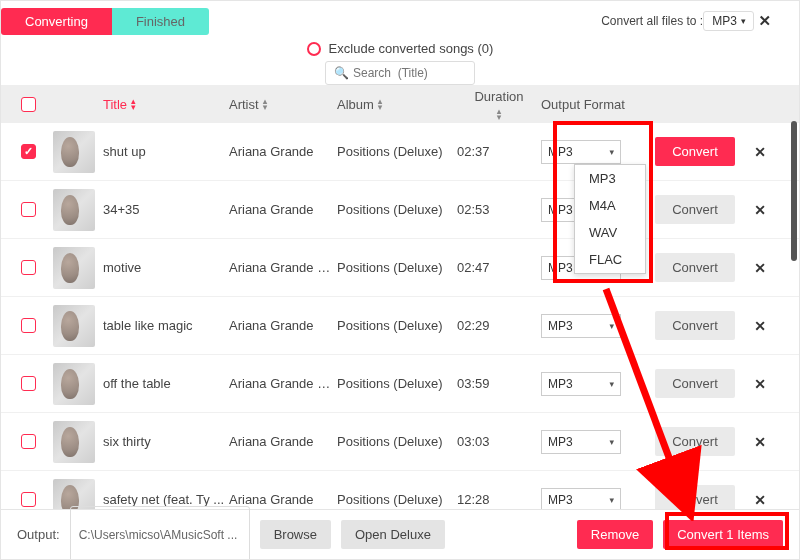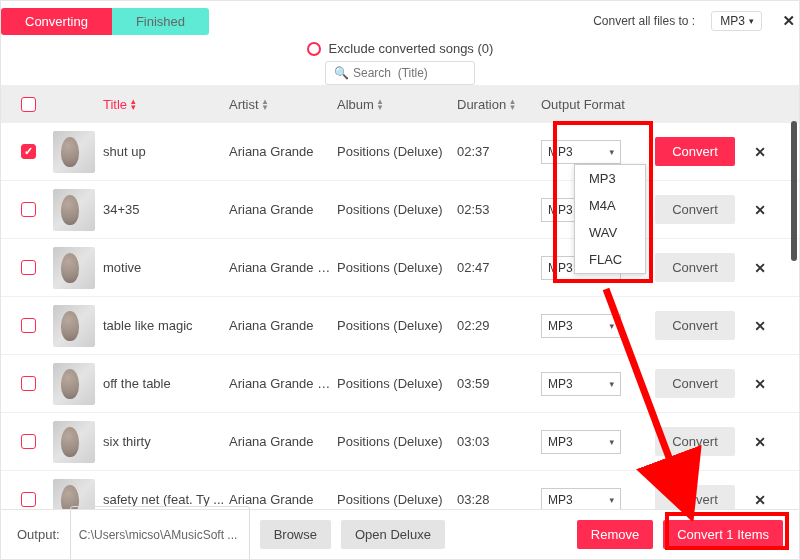--- a/index.html
+++ b/index.html
@@ -4,41 +4,41 @@
 <style>
   * { box-sizing: border-box; margin: 0; padding: 0; }
   body { font-family: -apple-system, Segoe UI, Arial, sans-serif; font-size: 13px; color: #333; background: #fff; }
   .app { width: 800px; height: 560px; position: relative; overflow: hidden; border: 1px solid #e5e5e5; }
 
   
   .topbar { height: 40px; display: flex; align-items: center; justify-content: flex-start; position: relative; }
   .tabs { display: flex; border-radius: 3px; overflow: hidden; }
   .tab { padding: 6px 24px; background: #5eead4; color: #666; cursor: pointer; font-size: 13px; }
   .tab.active { background: #ff2b51; color: #fff; }
-  .convert-all-wrap { position: absolute; right: 0; display: flex; align-items: center; gap: 16px; }
+  .convert-all-wrap { position: absolute; right: 24px; display: flex; align-items: center; gap: 0; }
   .convert-all-label { color: #444; font-size: 12px; }
   .format-pill { border: 1px solid #ddd; border-radius: 3px; padding: 2px 8px; font-size: 12px; display: flex; align-items: center; gap: 4px; color:#333; }
   .caret { font-size: 9px; color: #333; }
   .close-x { font-size: 15px; font-weight: bold; cursor: pointer; padding: 2px 4px; color:#333; }
 
   
   .subbar { height: 44px; display: flex; align-items: center; justify-content: space-between; padding: 0 20px; flex-direction: column; }
   .exclude { display: flex; align-items: center; gap: 8px; color: #444; font-size: 13px; }
   .radio-icon { width: 14px; height: 14px; border: 2px solid #ff2b51; border-radius: 50%; display: inline-block; }
   .searchbox { display: flex; align-items: center; gap: 4px; border: 1px solid #ddd; border-radius: 3px; padding: 4px 8px; width: 150px; color: #888; font-size: 12px; }
   .searchbox input { border: none; outline: none; width: 100%; font-size: 12px; color:#333; }
 
   
   .thead { height: 38px; background: #eeeeee; display: flex; align-items: center; padding: 0 20px; font-size: 13px; color: #555; }
   .col-chk { width: 32px; display:flex; align-items:center; }
   .col-art { width: 50px; }
   .col-title { width: 126px; }
   .col-artist { width: 108px; }
   .col-album { width: 120px; }
-  .col-duration { width: 84px; }
+  .col-duration { width: 84px; flex-direction: column; }
   .col-format { width: 114px; }
   .col-convert { width: 90px; }
   .col-remove { width: 30px; text-align:center; }
   .sortable { display: flex; align-items: center; gap: 4px; }
   .sort-icon { display:inline-block; line-height:6px; font-size:9px; color:#888; }
   .thead .col-title { color: #ff2b51; }
   .thead .col-title .sort-icon { color:#ff2b51; }
 
   .chk { width: 15px; height: 15px; border: 1.5px solid #ff2b51; border-radius: 3px; display: inline-flex; align-items:center; justify-content:center; background:#fff; cursor:pointer; }
   .chk.checked { background: #ff2b51; }
@@ -302,21 +302,21 @@
         </div>
         <div class="col-title">
           <div class="title-text">safety net (feat. Ty ...</div>
         </div>
         <div class="col-artist">
           <div class="artist-text">Ariana Grande</div>
         </div>
         <div class="col-album">
           <div class="album-text">Positions (Deluxe)</div>
         </div>
-        <div class="col-duration">03:28</div>
+        <div class="col-duration">12:28</div>
         <div class="col-format">
           <div class="fmt-select">
             <span>MP3</span>
             <span class="tri">▾</span>
           </div>
         </div>
         <div class="col-convert"><button class="btn btn-convert">Convert</button></div>
         <div class="col-remove"><span class="close">✕</span></div>
       </div>
     </div>

